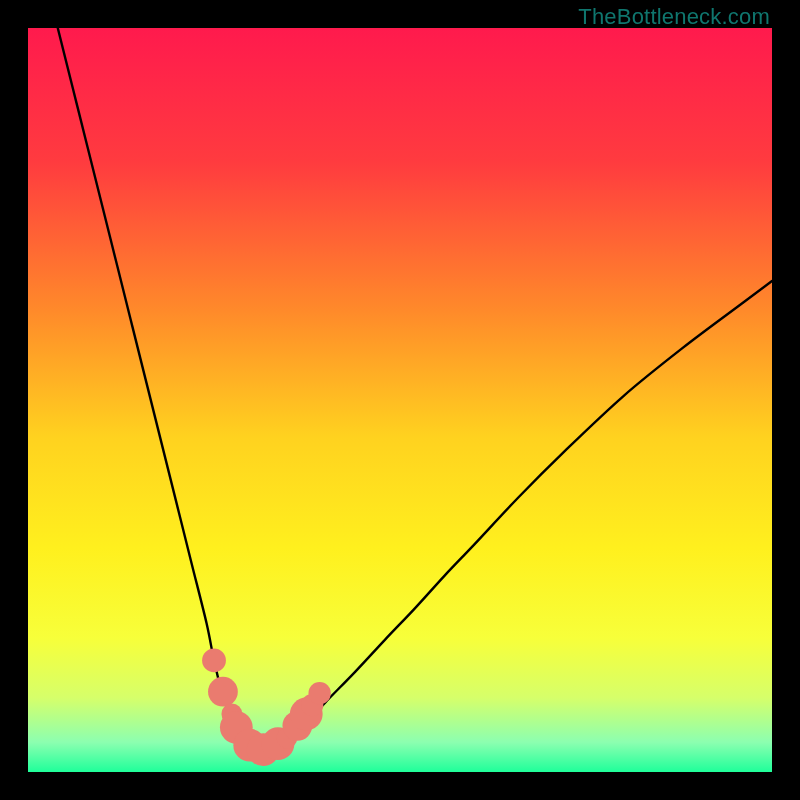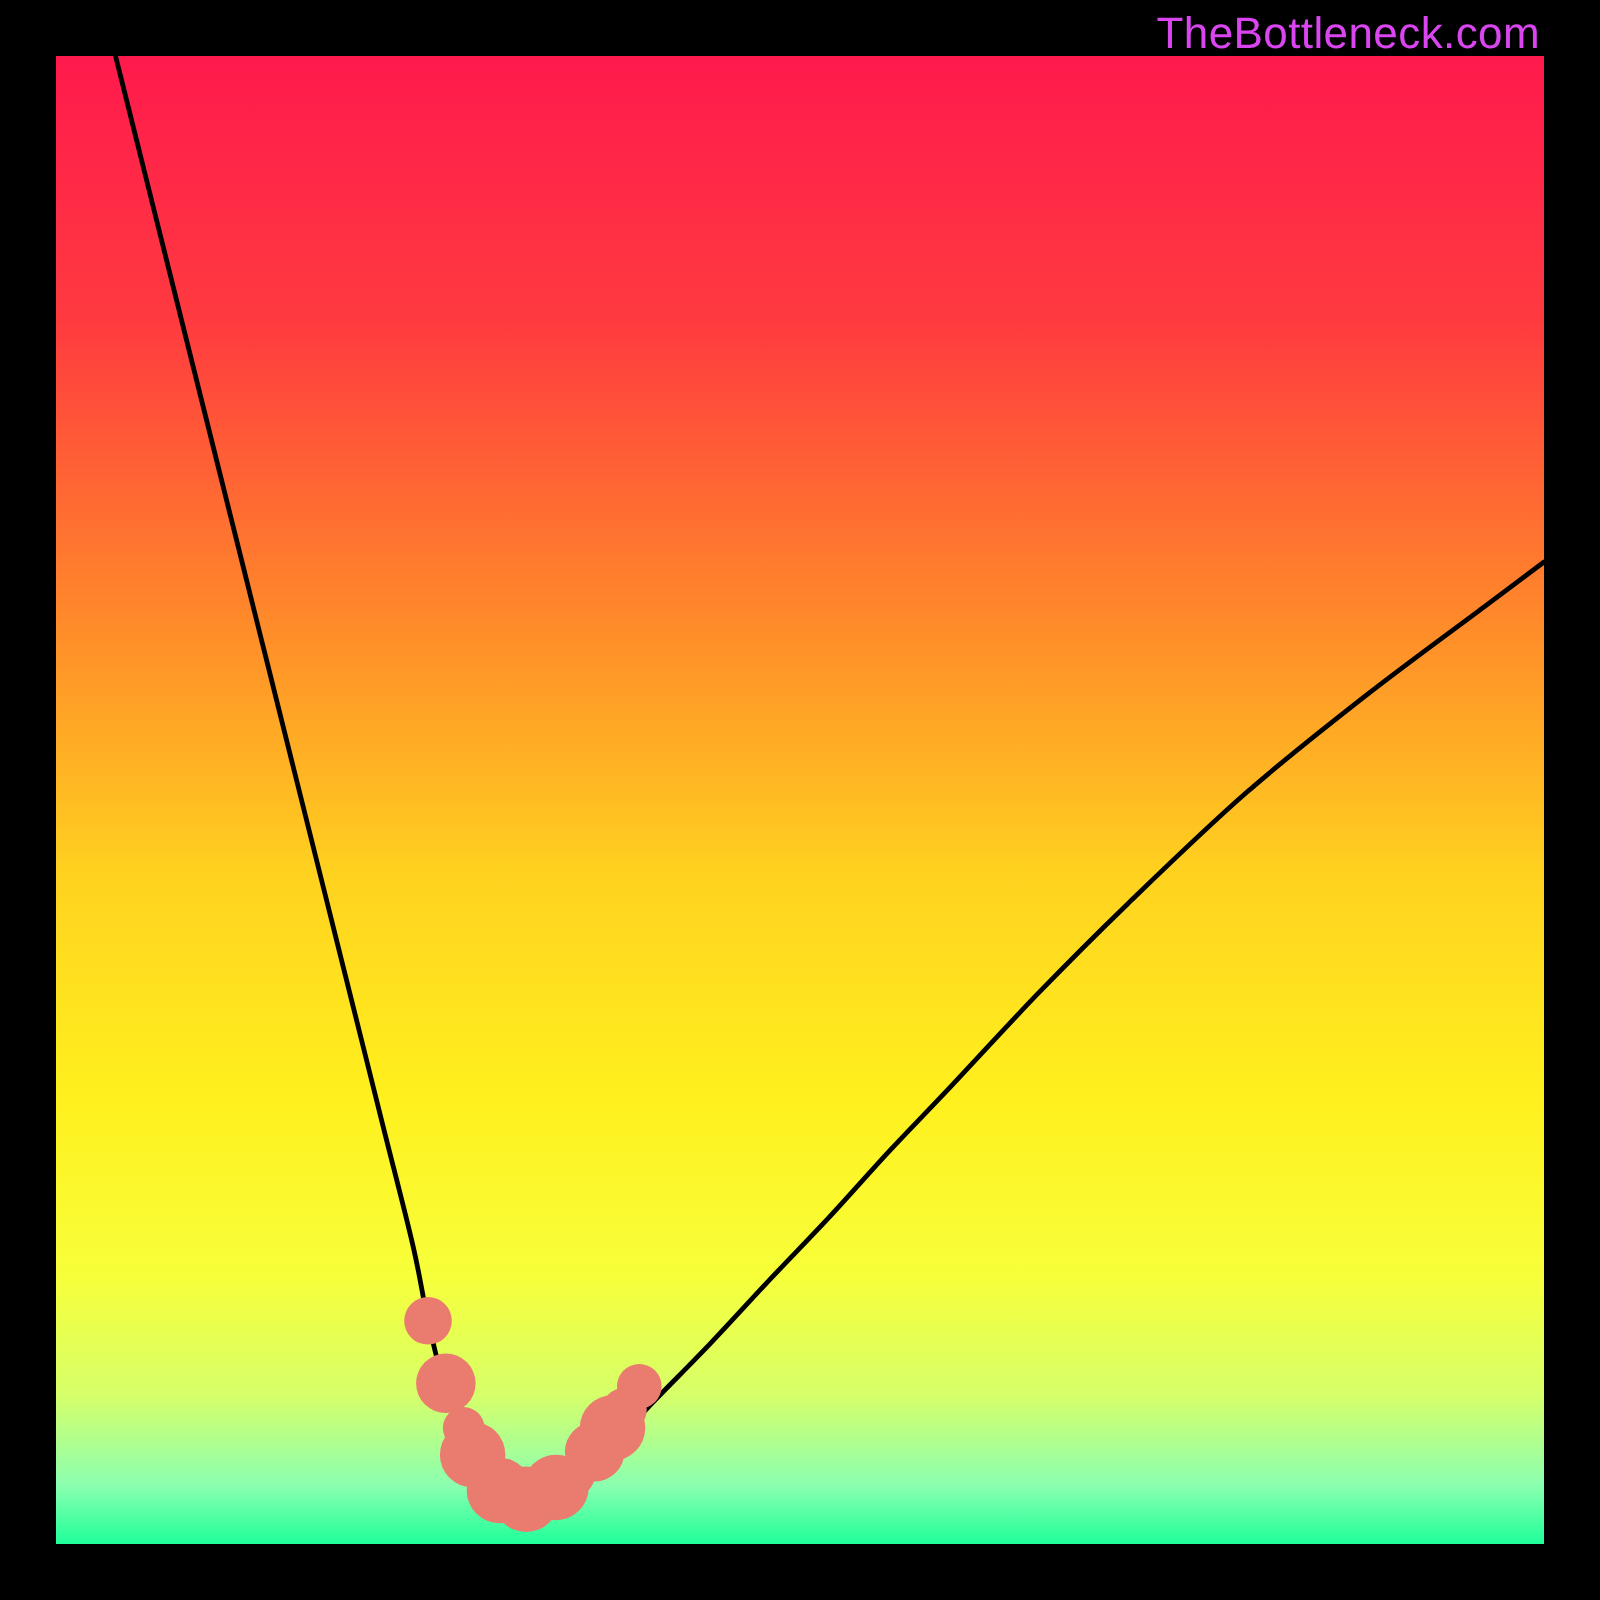--- a/index.html
+++ b/index.html
@@ -37,21 +37,21 @@
     position: absolute;
     left: 0;
     top: 0;
     width: 744px;
     height: 744px;
   }
   .watermark {
     position: absolute;
     top: 4px;
     right: 30px;
-    color: #d946ef;
+    color: #0f766e;
     font-size: 22px;
     font-weight: 500;
     letter-spacing: 0.2px;
     font-family: Arial, Helvetica, sans-serif;
   }
 </style>
 </head>
 <body>
 
 <div class="watermark">TheBottleneck.com</div>

